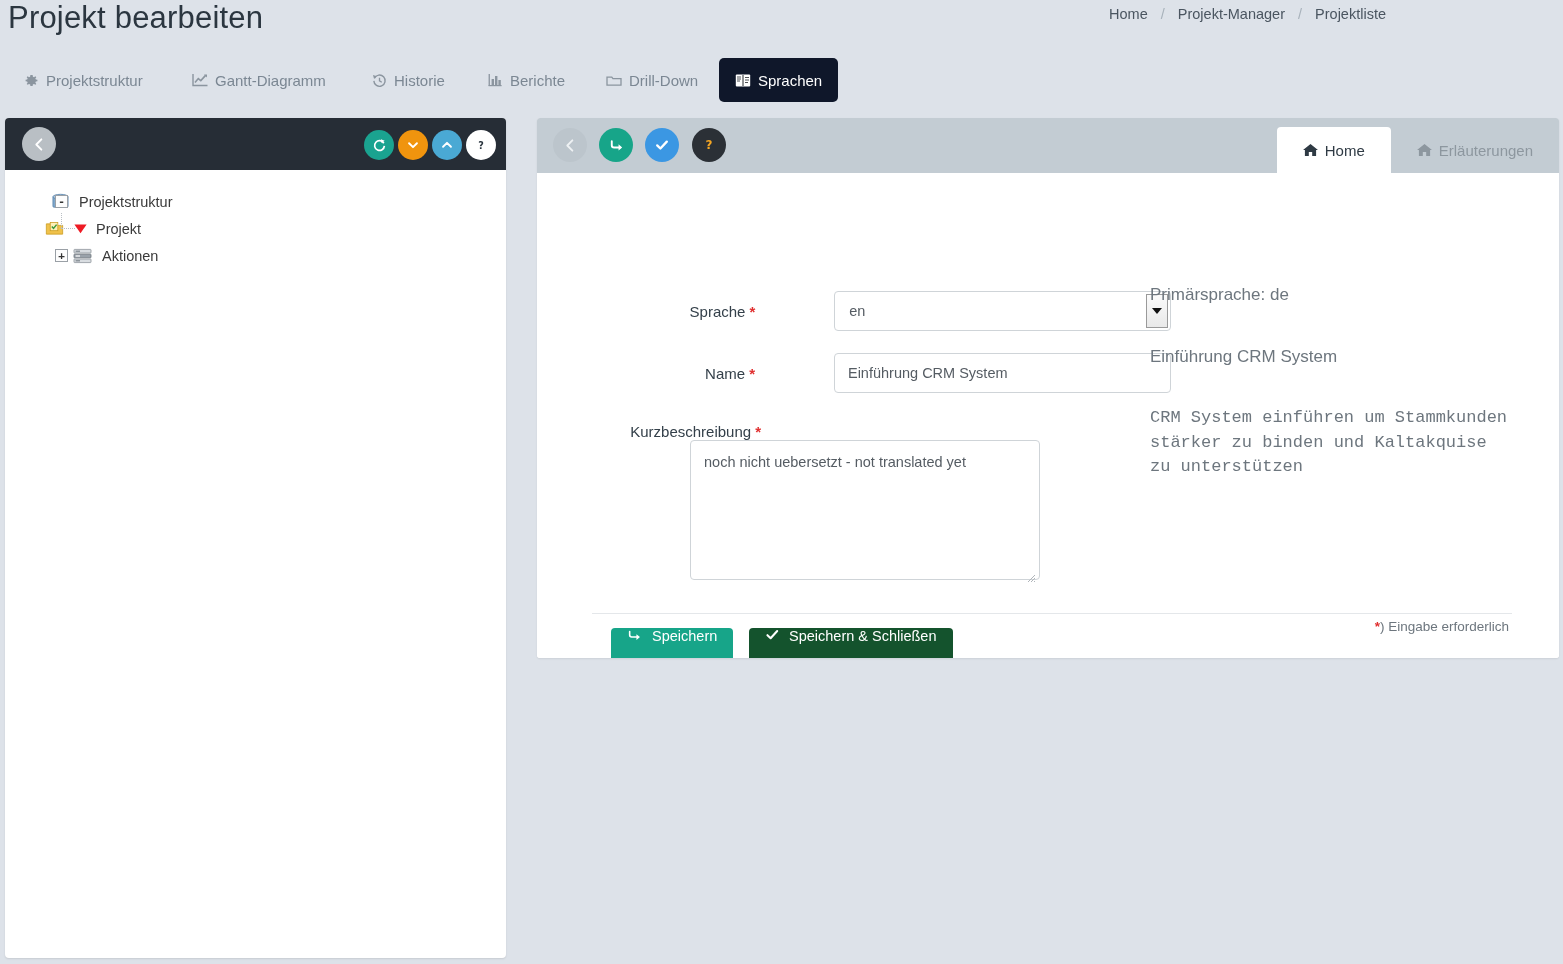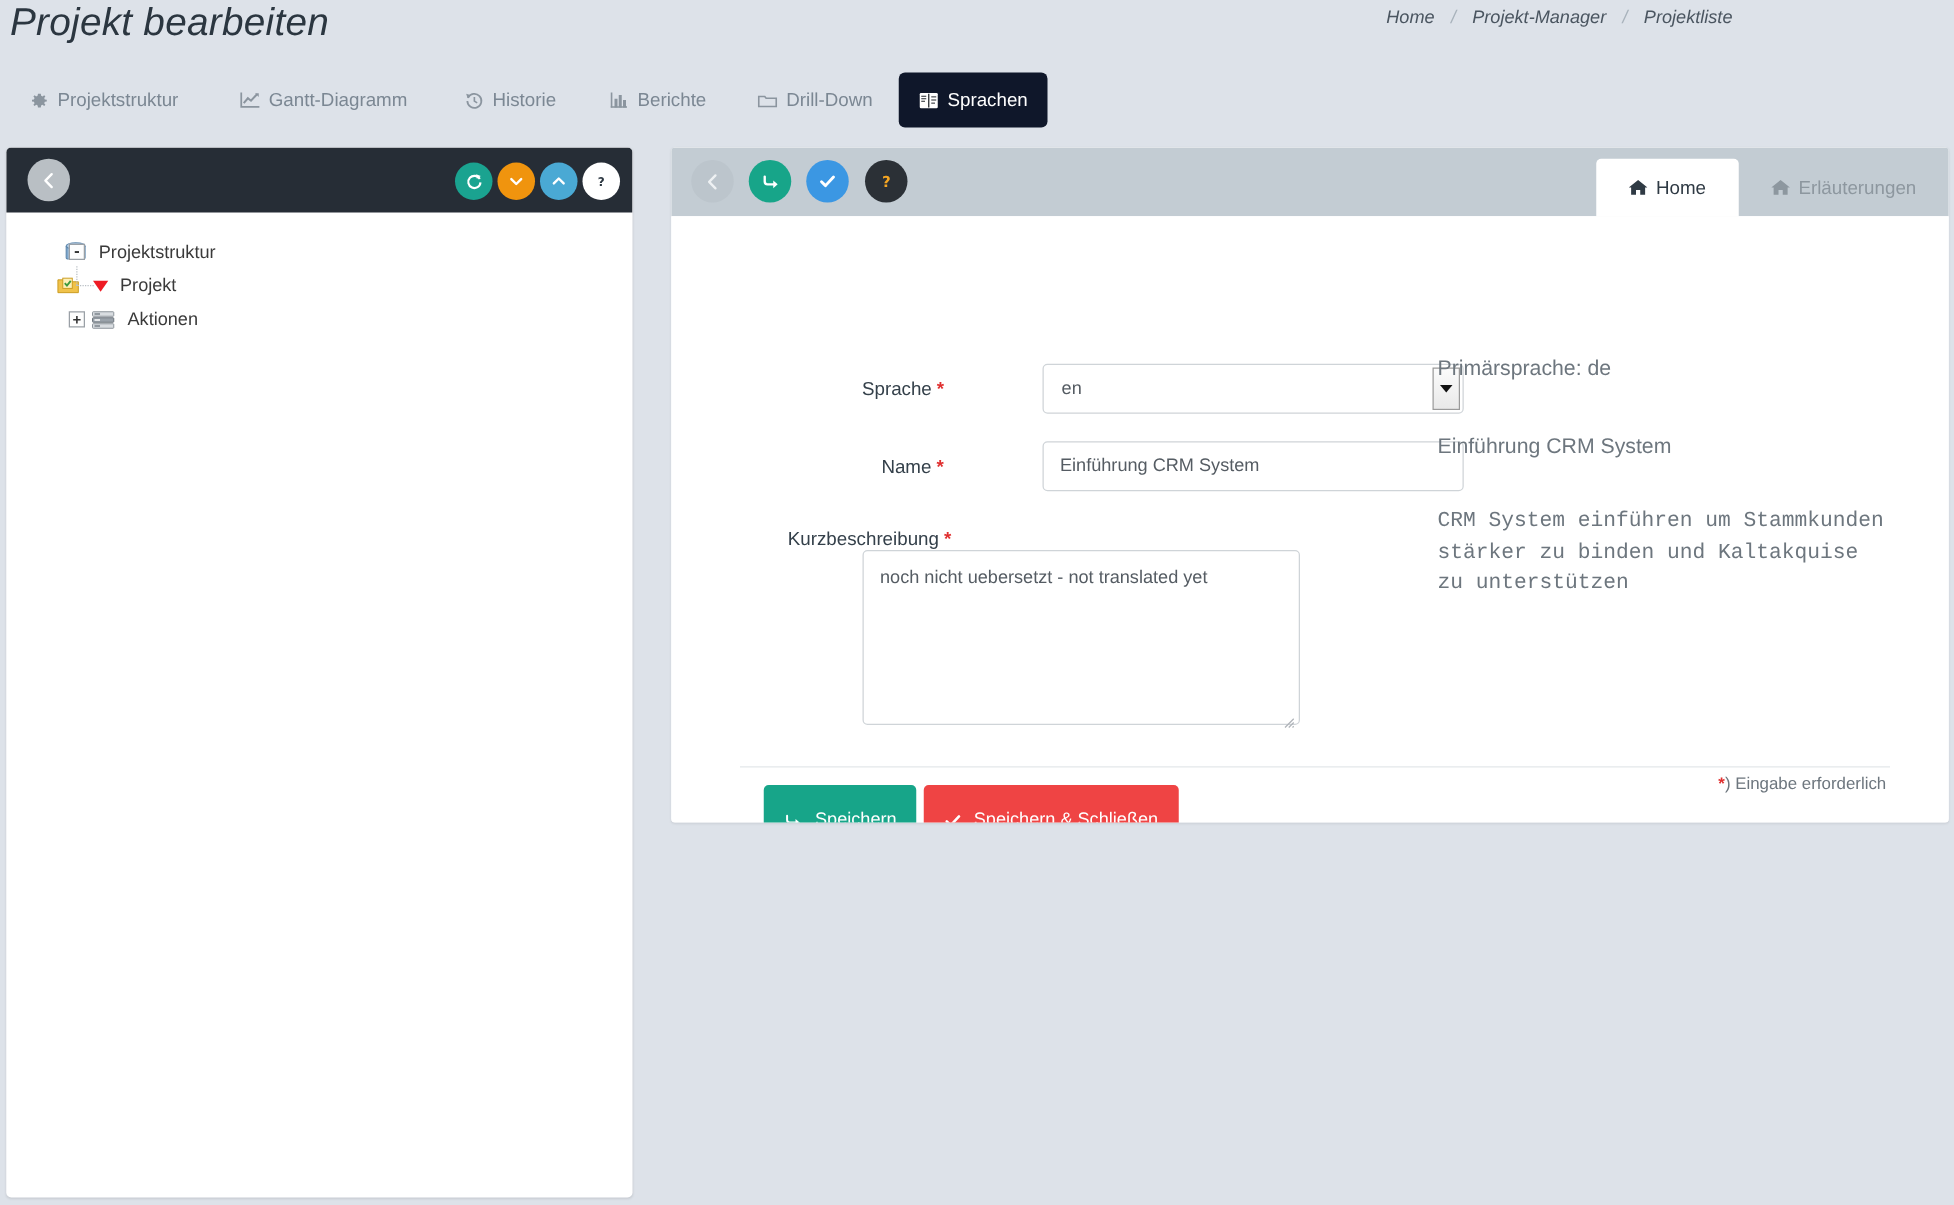--- a/index.html
+++ b/index.html
@@ -6,21 +6,21 @@
   html, body {
     margin: 0; padding: 0;
     width: 1563px; height: 964px;
     background: #dde2e9;
     font-family: "Liberation Sans", sans-serif;
     overflow: hidden;
   }
 
   
   #page-header {
-    position: absolute; left: 0; top: 0; width: 1386px; height: 55px; font-style: italic;
+    position: absolute; left: 0; top: 0; width: 1386px; height: 55px;
   }
   #page-title {
     position: absolute; left: 8px; top: 0px;
     font-size: 31px; font-weight: 300; color: #2b3640;
     letter-spacing: .2px;
   }
   #breadcrumb {
     position: absolute; right: 0px; top: 6px;
     font-size: 14.5px; color: #59636d;
     white-space: nowrap;
@@ -196,30 +196,29 @@
     position: absolute;
     font-size: 17px; color: #6d767e; line-height: 1.45;
   }
 
   .hr-sep {
     position: absolute; left: 55px; top: 440px;
     width: 920px; height: 1px; background: #e4e7ea;
   }
   .btn {
     position: absolute; top: 455px; height: 36px;
-    display: flex; align-items: flex-end; gap: 9px;
+    display: flex; align-items: flex-start; gap: 9px;
     padding: 0 16px;
     border: none; border-radius: 4px;
     font-family: "Liberation Sans", sans-serif;
     font-size: 14.5px; color: #fff;
     cursor: pointer;
-    text-decoration: underline;
   }
   #btn-save { left: 74px; background: #17a589; }
-  #btn-save-close { left: 202px; background: #ef4444; }
+  #btn-save-close { left: 212px; background: #14532d; }
   .req-note {
     position: absolute; right: 50px; top: 446px;
     font-size: 13.5px; color: #6d767e;
   }
   .req-note .req { margin-left: 0; }
 </style>
 </head>
 <body>
 
 <div id="page-header">

